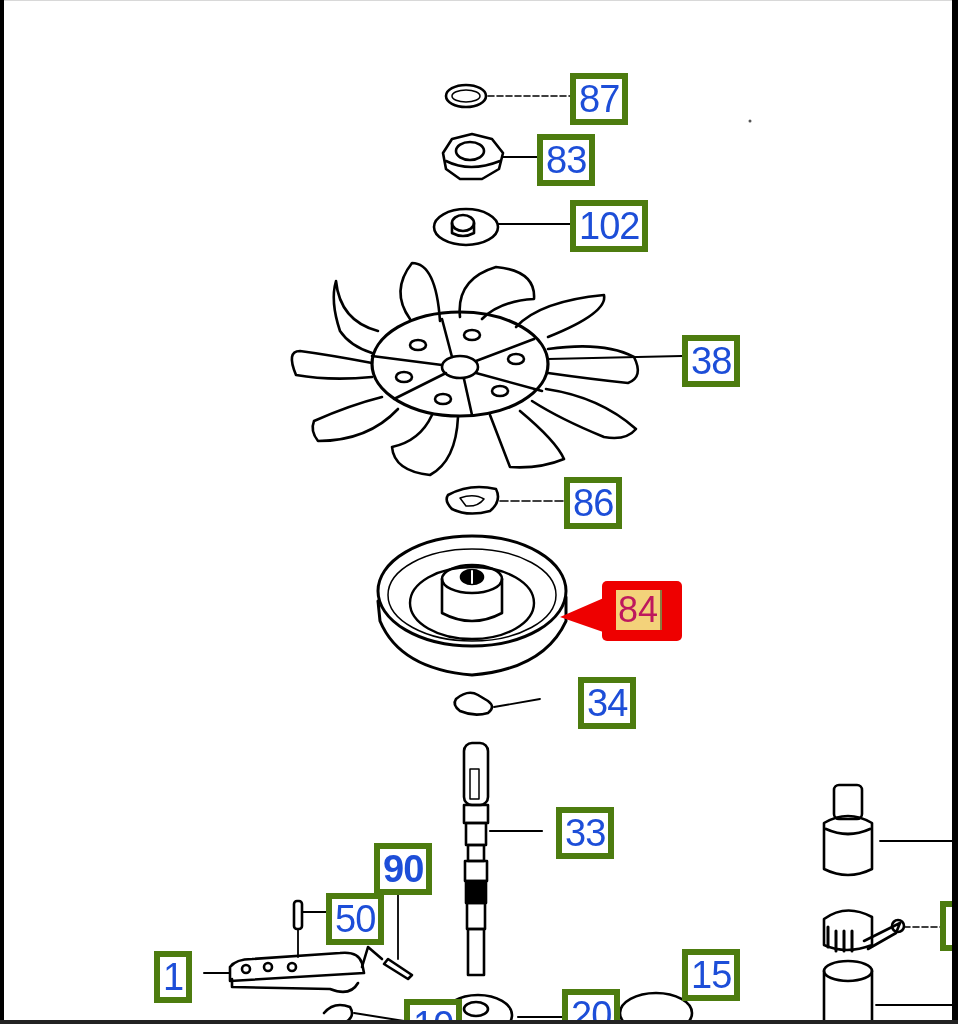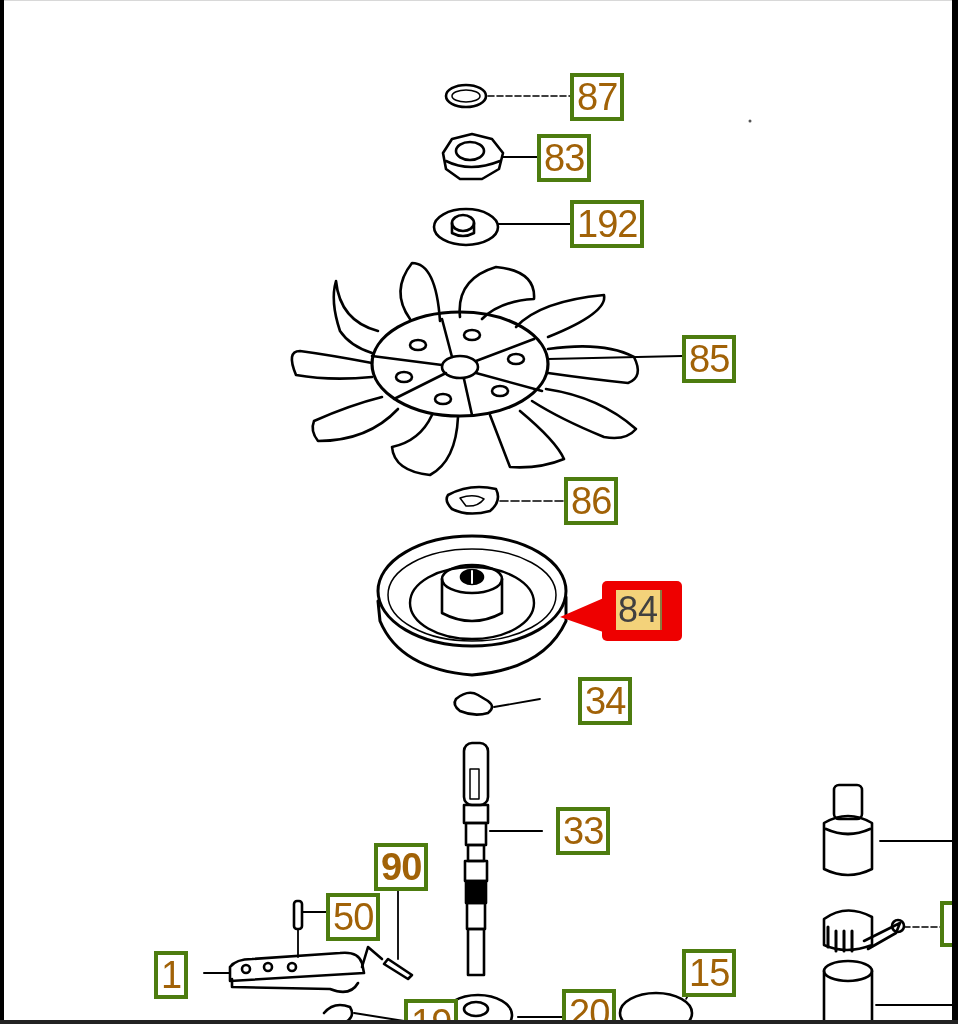--- a/index.html
+++ b/index.html
@@ -1,24 +1,24 @@
 <!DOCTYPE html>
 <html><head>
 <meta charset="utf-8">
 <style>
   html, body { margin:0; padding:0; }
   body { width:958px; height:1024px; overflow:hidden; background:#000; position:relative; font-family:"Liberation Sans", sans-serif; }
   #canvas { position:absolute; left:4px; top:0; width:948px; height:1020px; background:#fff; border-top:1px solid #d8d8d8; overflow:hidden; }
   #right-bar { position:absolute; left:952px; top:0; width:6px; height:1024px; background:#000; }
   #bottom-bar { position:absolute; left:0; top:1020px; width:958px; height:4px; background:#222; }
   svg.art { position:absolute; left:0; top:0; }
-  .callout { position:absolute; border:4px solid #4d7c0f; background:#fff; color:#a16207; font-size:38px; line-height:40px; padding:0 3px; letter-spacing:-1px; cursor:pointer; white-space:nowrap; }
+  .callout { position:absolute; border:6px solid #4d7c0f; background:#fff; color:#1d4ed8; font-size:38px; line-height:40px; padding:0 3px; letter-spacing:-1px; cursor:pointer; white-space:nowrap; }
   .callout.cut { overflow:hidden; }
   .hl-wrap { position:absolute; background:#ee0000; border-radius:5px; cursor:pointer; }
-  .hl-label { position:absolute; background:#f3d27a; color:#404040; font-size:36px; line-height:40px; padding:0 2px; border-right:2px solid #8a7a40; }
+  .hl-label { position:absolute; background:#f3d27a; color:#be185d; font-size:36px; line-height:40px; padding:0 2px; border-right:2px solid #8a7a40; }
 </style>
 </head>
 <body>
 
 <div id="canvas">
   <svg class="art" width="948" height="1020" viewBox="4 0 948 1020" fill="none" stroke="#000" stroke-width="2.6" stroke-linejoin="round" stroke-linecap="round">
 
     <g>
       <ellipse cx="466" cy="95" rx="20" ry="11"></ellipse>
       <ellipse cx="466" cy="95" rx="14" ry="6" stroke-width="1.5"></ellipse>
@@ -154,22 +154,22 @@
       <path d="M824 970 L824 1020 M872 970 L872 1020"></path>
       <line x1="876" y1="1004" x2="952" y2="1004" stroke-width="1.8"></line>
     </g>
     <circle cx="750" cy="120" r="1.5" fill="#555" stroke="none"></circle>
 
     <polygon points="560,616 606,596 606,632" fill="#ee0000" stroke="none"></polygon>
   </svg>
 
   <div class="callout" style="left:566px;top:72px;">87</div>
   <div class="callout" style="left:533px;top:133px;">83</div>
-  <div class="callout" style="left:566px;top:199px;">192</div>
-  <div class="callout" style="left:678px;top:334px;">85</div>
+  <div class="callout" style="left:566px;top:199px;">102</div>
+  <div class="callout" style="left:678px;top:334px;">38</div>
   <div class="callout" style="left:560px;top:476px;">86</div>
 
   <div class="hl-wrap" style="left:598px;top:580px;width:80px;height:60px;">
     <div class="hl-label" style="left:14px;top:9px;">84</div>
   </div>
 
   <div class="callout" style="left:534px;top:676px;margin-left:40px;">34</div>
   <div class="callout" style="left:552px;top:806px;">33</div>
   <div class="callout" style="left:370px;top:842px;font-weight:bold;">90</div>
   <div class="callout" style="left:322px;top:892px;">50</div>

